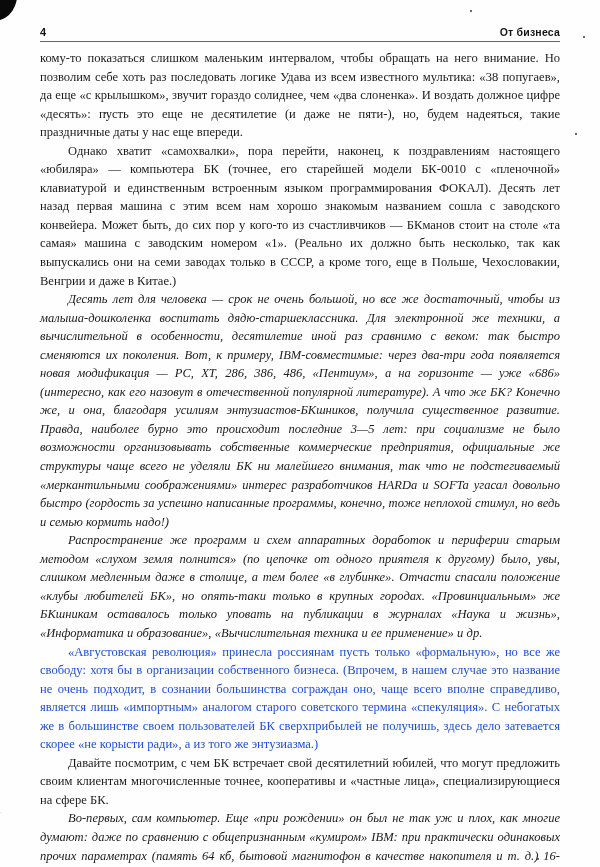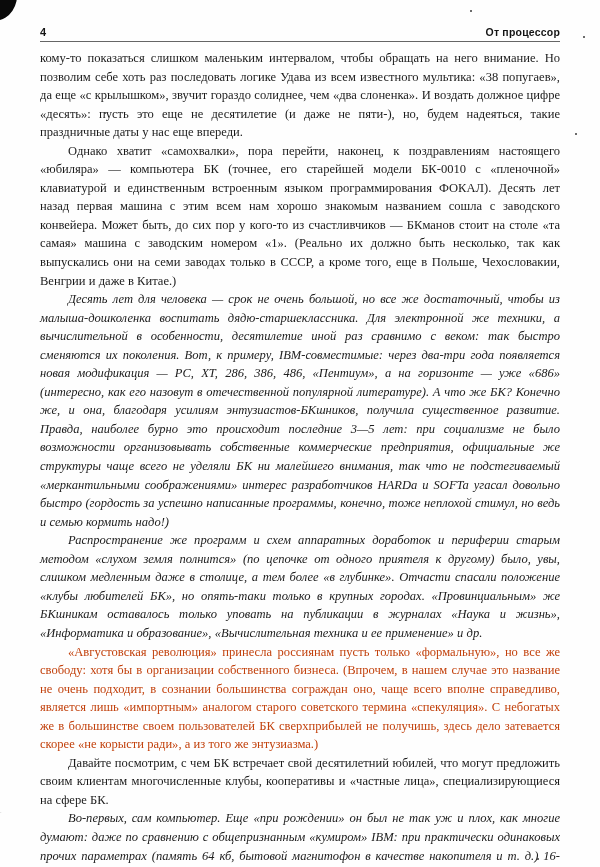--- a/index.html
+++ b/index.html
@@ -67,21 +67,21 @@
     line-height: 18.55px;
     text-indent: 28px;
     hyphens: manual;
     word-spacing: 0.1px;
   }
   .para.first { text-indent: 0; }
 
   
   .tone-a { color: #1b1b1b; }
   .tone-b { color: #202020; font-style: italic; }
-  .tone-c { color: #c2410c; }
+  .tone-c { color: #1d4ed8; }
 
   
   .artifact { position: absolute; pointer-events: none; }
   #artifact-top-left {
     left: -16px;
     top: -18px;
     width: 34px;
     height: 38px;
     background: #0a0a0a;
     border-radius: 0 0 70% 0;
@@ -104,31 +104,31 @@
 </style>
 </head>
 <body>
 
 <div id="page">
 
   <div class="artifact" id="artifact-top-left"></div>
 
   <div id="running-head">
     <span id="folio">4</span>
-    <span id="section-title">От процессор</span>
+    <span id="section-title">От бизнеса</span>
   </div>
   <div id="head-rule"></div>
 
   <div id="text-column">
     <p class="para first tone-a">кому-то показаться слишком маленьким интервалом, чтобы обращать на него внимание. Но позволим себе хоть раз последовать логике Удава из всем известного мультика: «38 попугаев», да еще «с крылышком», звучит гораздо солиднее, чем «два слоненка». И воздать должное цифре «десять»: пусть это еще не десятилетие (и даже не пяти-), но, будем надеяться, такие праздничные даты у нас еще впереди.</p>
     <p class="para tone-a">Однако хватит «самохвалки», пора перейти, наконец, к поздравлениям настоящего «юбиляра» — компьютера БК (точнее, его старейшей модели БК-0010 с «пленочной» клавиатурой и единственным встроенным языком программирования ФОКАЛ). Десять лет назад первая машина с этим всем нам хорошо знакомым названием сошла с заводского конвейера. Может быть, до сих пор у кого-то из счастливчиков — БКманов стоит на столе «та самая» машина с заводским номером «1». (Реально их должно быть несколько, так как выпускались они на семи заводах только в СССР, а кроме того, еще в Польше, Чехословакии, Венгрии и даже в Китае.)</p>
     <p class="para tone-b">Десять лет для человека — срок не очень большой, но все же достаточный, чтобы из малыша-дошколенка воспитать дядю-старшеклассника. Для электронной же техники, а вычислительной в особенности, десятилетие иной раз сравнимо с веком: так быстро сменяются их поколения. Вот, к примеру, IBM-совместимые: через два-три года появляется новая модификация — PC, XT, 286, 386, 486, «Пентиум», а на горизонте — уже «686» (интересно, как его назовут в отечественной популярной литературе). А что же БК? Конечно же, и она, благодаря усилиям энтузиастов-БКшников, получила существенное развитие. Правда, наиболее бурно это происходит последние 3—5 лет: при социализме не было возможности организовывать собственные коммерческие предприятия, официальные же структуры чаще всего не уделяли БК ни малейшего внимания, так что не подстегиваемый «меркантильными соображениями» интерес разработчиков HARDa и SOFTa угасал довольно быстро (гордость за успешно написанные программы, конечно, тоже неплохой стимул, но ведь и семью кормить надо!)</p>
     <p class="para tone-b">Распространение же программ и схем аппаратных доработок и периферии старым методом «слухом земля полнится» (по цепочке от одного приятеля к другому) было, увы, слишком медленным даже в столице, а тем более «в глубинке». Отчасти спасали положение «клубы любителей БК», но опять-таки только в крупных городах. «Провинциальным» же БКшникам оставалось только уповать на публикации в журналах «Наука и жизнь», «Информатика и образование», «Вычислительная техника и ее применение» и др.</p>
     <p class="para tone-c">«Августовская революция» принесла россиянам пусть только «формальную», но все же свободу: хотя бы в организации собственного бизнеса. (Впрочем, в нашем случае это название не очень подходит, в сознании большинства сограждан оно, чаще всего вполне справедливо, является лишь «импортным» аналогом старого советского термина «спекуляция». С небогатых же в большинстве своем пользователей БК сверхприбылей не получишь, здесь дело затевается скорее «не корысти ради», а из того же энтузиазма.)</p>
-    <p class="para tone-a">Давайте посмотрим, с чем БК встречает свой десятилетний юбилей, что могут предложить своим клиентам многочисленные клубы, кооперативы и «частные лица», специализирующиеся на сфере БК.</p>
+    <p class="para tone-a">Давайте посмотрим, с чем БК встречает свой десятилетний юбилей, что могут предложить своим клиентам многочисленные точнее, кооперативы и «частные лица», специализирующиеся на сфере БК.</p>
     <p class="para tone-b">Во-первых, сам компьютер. Еще «при рождении» он был не так уж и плох, как многие думают: даже по сравнению с общепризнанным «кумиром» IBM: при практически одинаковых прочих параметрах (память 64 кб, бытовой магнитофон в качестве накопителя и т. д.) 16-разрядный процессор БК обеспечивал не худшее быстродействие, чем первые модели 8-разрядных 8086-х, даже с учетом их более высокой тактовой частоты. А БКшные три цвета при 256×256 графических точках были реализованы на IBM только с появлением адаптера CGA гораздо позже начала выпуска самой машины (самые первые дисплеи MDA были монохромными и не имели графики). Теперь же</p>
   </div>
 
   <div class="speck" style="left:104px;top:112px;width:2px;height:2px;"></div>
   <div class="speck" style="left:583px;top:36px;width:2px;height:2px;"></div>
   <div class="speck" style="left:575px;top:133px;width:2px;height:2px;"></div>
   <div class="speck" style="left:470px;top:10px;width:2px;height:2px;"></div>
   <div class="speck" style="left:537px;top:858px;width:2px;height:2px;"></div>
 
   <div class="artifact" id="artifact-bottom-left"></div>

